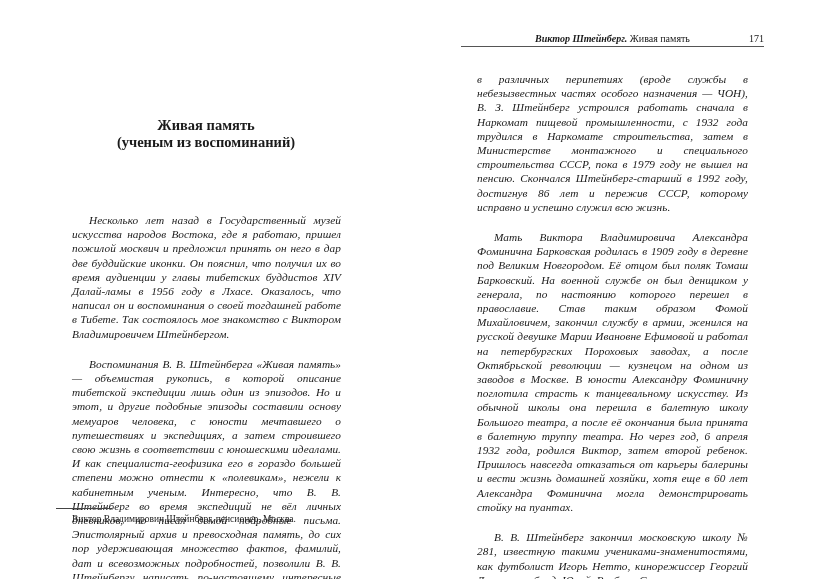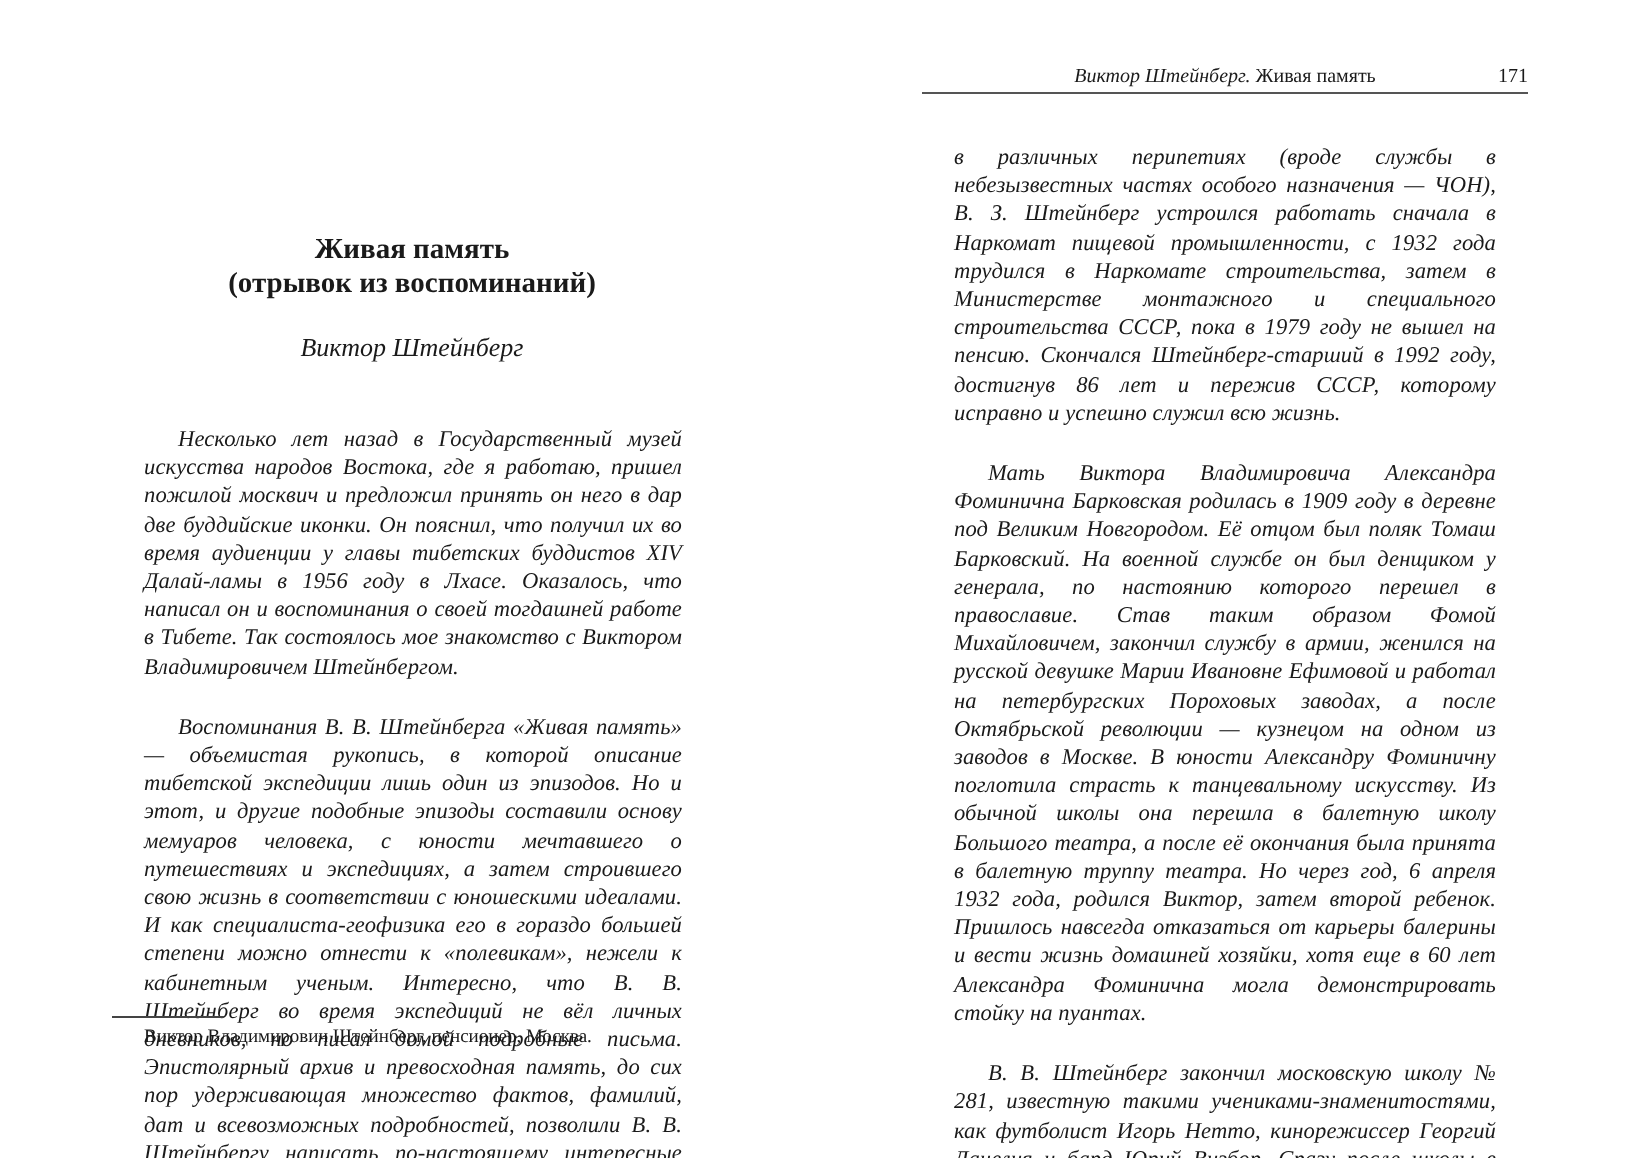--- a/index.html
+++ b/index.html
@@ -19,31 +19,30 @@
   #right-body { left: 51px; width: 303px; top: 56px; }
   .para { margin: 16px; text-indent: 17px; }
   .para.cont { text-indent: 0; }
 
   .footnote-rule { position: absolute; left: 56px; top: 508px; width: 56px; border-top: 1px solid #444; }
   .footnote { position: absolute; left: 72px; top: 513px; font-size: 9.5px; line-height: 12px; }
 
   .running-head { position: absolute; left: 51px; width: 303px; top: 34px; height: 12px;
                   border-bottom: 1px solid #555; font-size: 10px; line-height: 12px; }
   .rh-title { position: absolute; left: 0; right: 0; text-align: center; top: -1px; }
-  .rh-title .it { font-style: italic; }
+  .rh-title .it { font-style: italic; font-weight: bold; }
   .rh-num { position: absolute; right: 0; top: -1px; }
 </style>
 </head>
 <body>
 
 <div class="page" id="left-page">
   <div class="title-block">
     <p class="title">Живая память</p>
-    <p class="title">(отрывок из воспоминаний)</p>
-    <div class="author">Виктор Штейнберг</div>
+    <p class="title">(ученым из воспоминаний)</p>
   </div>
 
   <div class="body-text" id="left-body">
     <p class="para">Несколько лет назад в Государственный музей искусства народов Востока, где я работаю, пришел пожилой москвич и предложил принять он него в дар две буддийские иконки. Он пояснил, что получил их во время аудиенции у главы тибетских буддистов XIV Далай-ламы в 1956 году в Лхасе. Оказалось, что написал он и воспоминания о своей тогдашней работе в Тибете. Так состоялось мое знакомство с Виктором Владимировичем Штейнбергом.</p>
     <p class="para">Воспоминания В. В. Штейнберга «Живая память» — объемистая рукопись, в которой описание тибетской экспедиции лишь один из эпизодов. Но и этот, и другие подобные эпизоды составили основу мемуаров человека, с юности мечтавшего о путешествиях и экспедициях, а затем строившего свою жизнь в соответствии с юношескими идеалами. И как специалиста-геофизика его в гораздо большей степени можно отнести к «полевикам», нежели к кабинетным ученым. Интересно, что В. В. Штейнберг во время экспедиций не вёл личных дневников, но писал домой подробные письма. Эпистолярный архив и превосходная память, до сих пор удерживающая множество фактов, фамилий, дат и всевозможных подробностей, позволили В. В. Штейнбергу написать по-настоящему интересные мемуары.</p>
     <p class="para">Отец, Владимир Захарович, родился в 1906 году в бедной еврейской семье в небольшом городе Бериславе — недалеко от гораздо более известной Каховки в нынешней Херсонской области Украины. Перебравшись в 1920 или 1921 году в Москву, закончив учебу и побывав</p>
   </div>
 
   <div class="footnote-rule"></div>
   <div class="footnote">Виктор Владимирович Штейнберг, пенсионер, Москва.</div>

